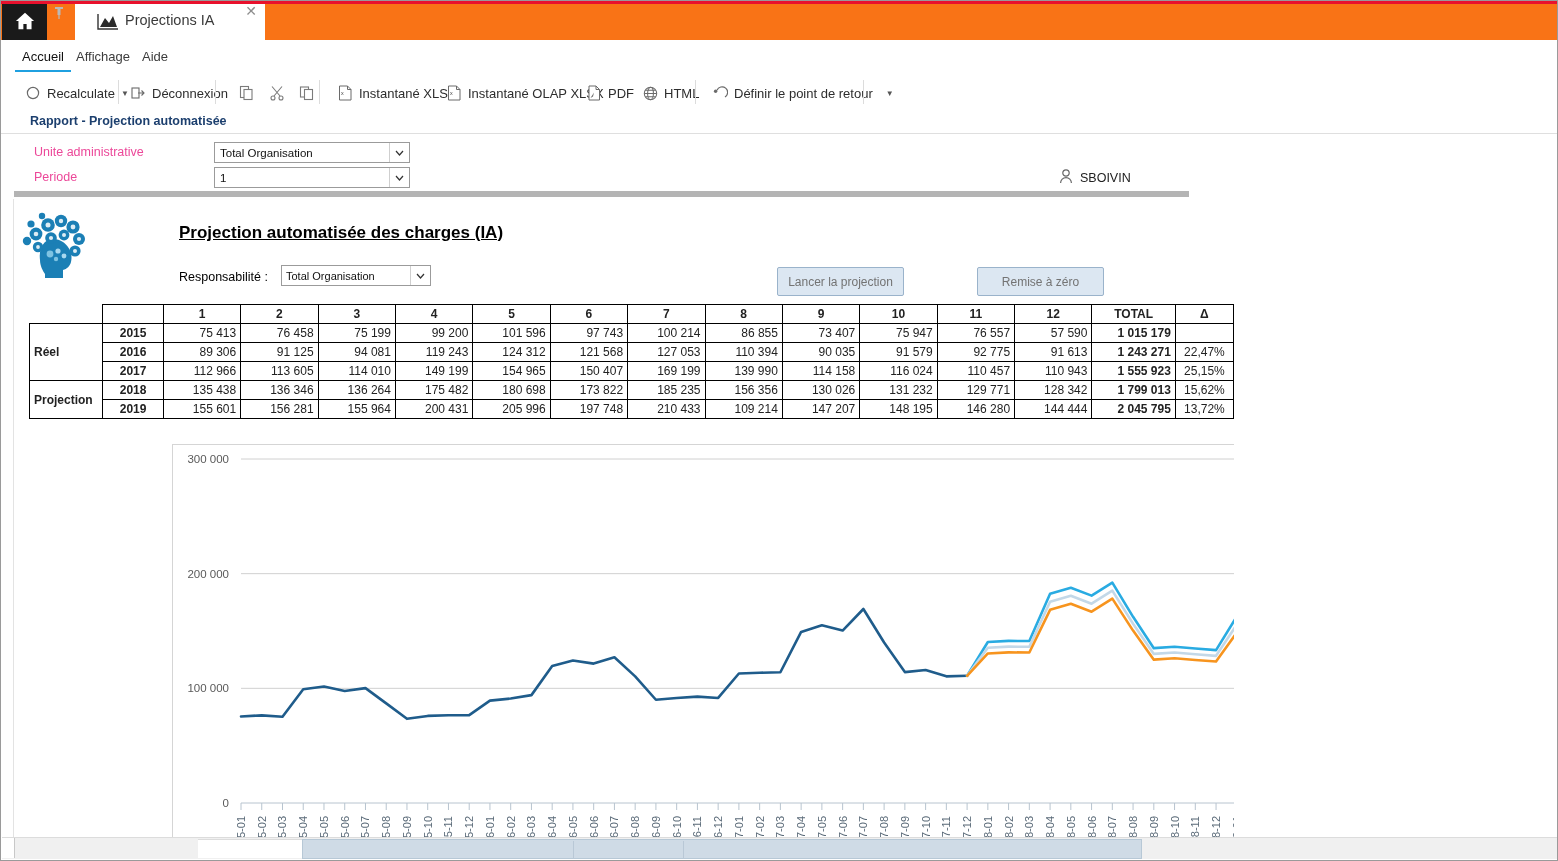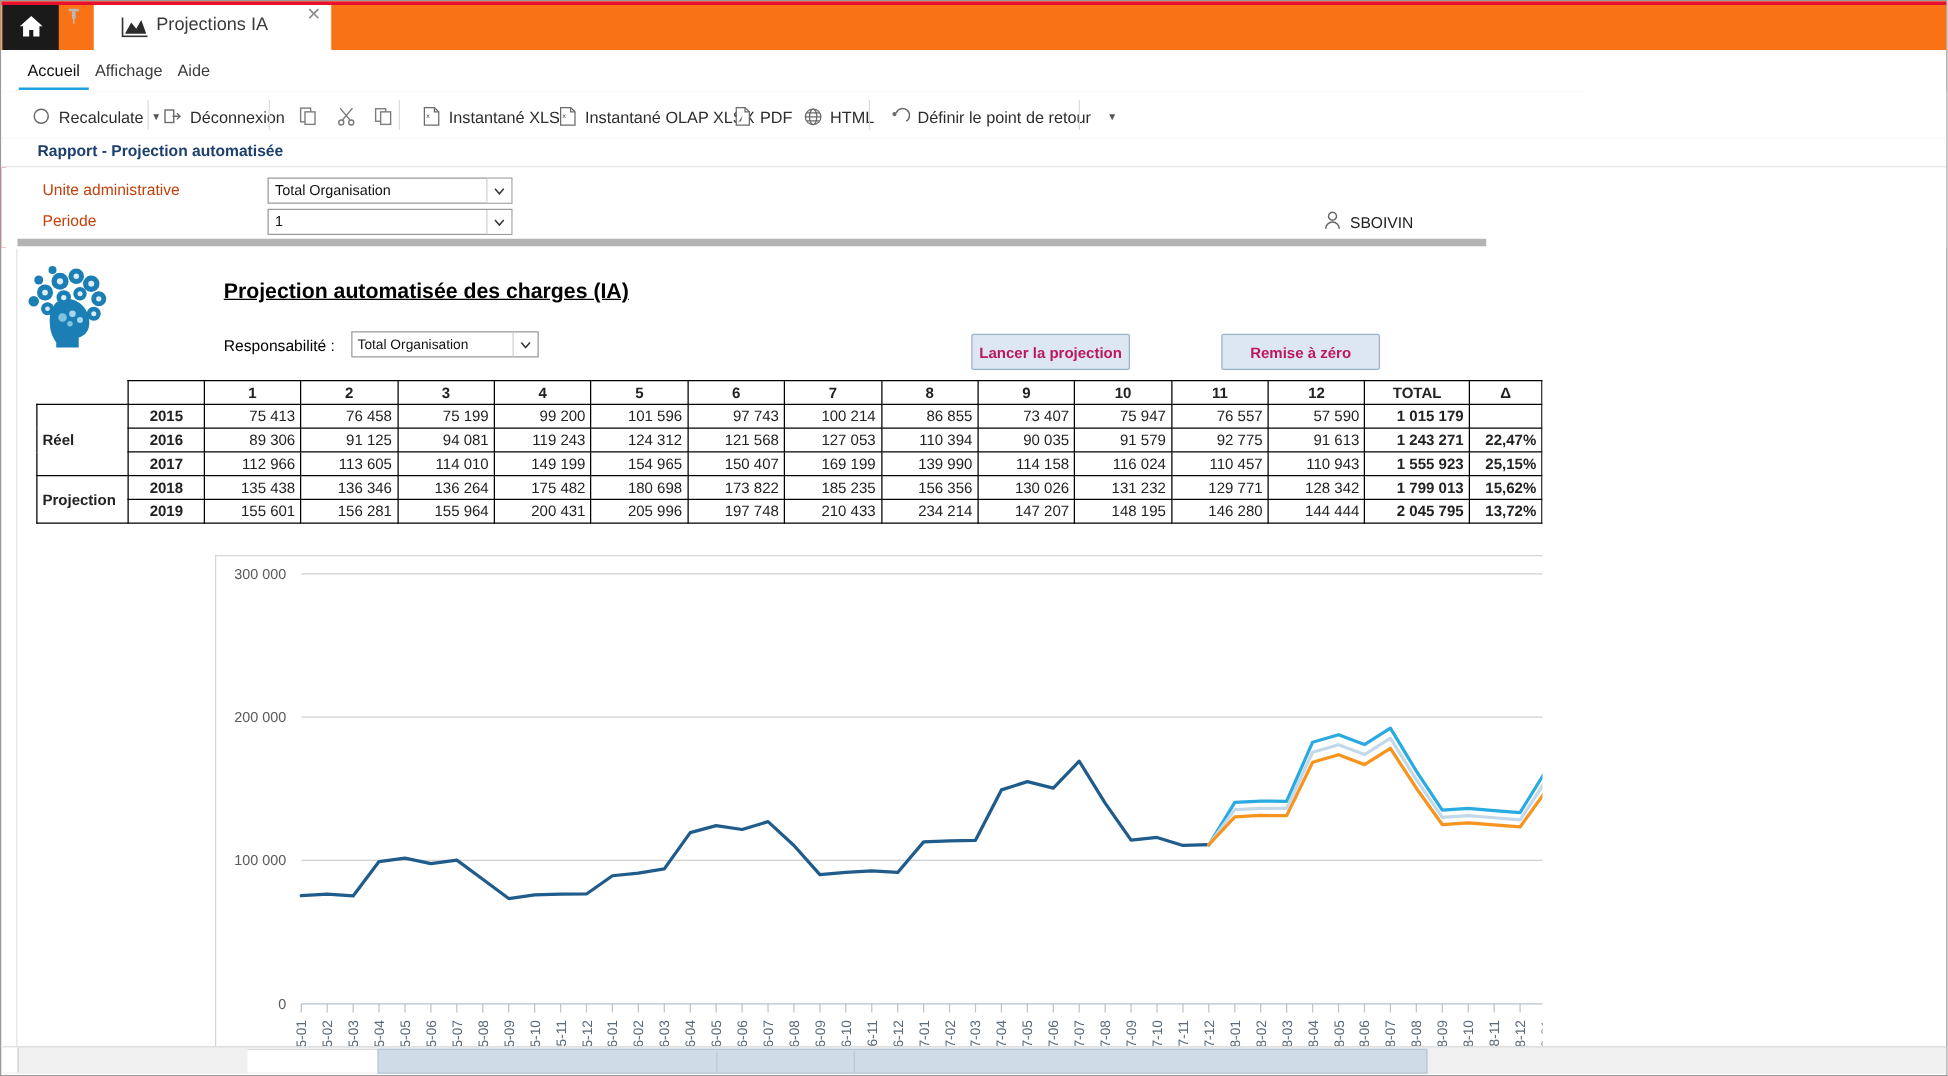--- a/index.html
+++ b/index.html
@@ -35,52 +35,52 @@
   .icn{display:inline-flex;width:16px;height:16px;align-items:center;justify-content:center;}
 
   
   .rapport{position:absolute;left:0;top:110px;width:1558px;height:22px;background:#fff;}
   .rapport .txt{position:absolute;left:13px;top:3px;font-size:12.5px;font-weight:bold;color:#1c3f6e;padding-left:16px;}
   .hdrline{position:absolute;left:0;top:132px;width:1558px;height:1px;background:#dfdfdf;}
 
   
   .params{position:absolute;left:0;top:133px;width:1558px;height:64px;background:#fff;}
   .redbar{position:absolute;left:0;top:133px;width:4px;height:64px;background:#e8112d;}
-  .plabel{position:absolute;font-size:12.5px;color:#c2410c;white-space:nowrap;}
+  .plabel{position:absolute;font-size:12.5px;color:#ec4899;white-space:nowrap;}
   .phome{position:absolute;left:16px;top:170px;width:13px;height:13px;}
   .psel{position:absolute;height:21px;width:196px;border:1px solid #9b9b9b;background:#fff;box-sizing:border-box;display:flex;align-items:center;cursor:pointer;}
   .psel .v{padding-left:5px;font-size:11.5px;color:#111;flex:1;white-space:nowrap;overflow:hidden;}
   .psel .d{width:19px;height:19px;border-left:1px solid #cfcfcf;display:flex;align-items:center;justify-content:center;background:#fff;}
   .userbox{position:absolute;left:1058px;top:168px;display:flex;align-items:center;gap:7px;font-size:12.5px;color:#222;}
   .greybar{position:absolute;left:13px;top:190px;width:1175px;height:6px;background:#b4b4b4;}
 
   
   .content{position:absolute;left:1px;top:198px;width:1232px;height:640px;background:#fff;overflow:hidden;}
   .leftstub{position:absolute;left:0;top:0;width:11px;height:640px;background:#fff;border-right:1px solid #e3e3e3;}
 
   .brainlogo{position:absolute;left:13px;top:9px;width:82px;height:72px;}
   .maintitle{position:absolute;left:177px;top:24px;font-size:17px;font-weight:bold;color:#000;text-decoration:underline;white-space:nowrap;}
   .resp-label{position:absolute;left:177px;top:71px;font-size:12.5px;color:#000000;}
   .resp-sel{position:absolute;left:279px;top:66px;width:150px;height:21px;border:1px solid #9b9b9b;background:#fff;box-sizing:border-box;display:flex;align-items:center;cursor:pointer;}
   .resp-sel .v{padding-left:4px;font-size:11px;color:#111;flex:1;white-space:nowrap;overflow:hidden;}
   .resp-sel .d{width:19px;height:19px;border-left:1px solid #cfcfcf;display:flex;align-items:center;justify-content:center;}
 
-  .actbtn{position:absolute;top:68px;height:27px;background:#dce7f2;border:1px solid #9ab3cb;border-radius:2px;font-size:12px;color:#be185d;display:flex;align-items:center;justify-content:center;cursor:pointer;font-family:"Liberation Sans",sans-serif;font-weight:bold;}
+  .actbtn{position:absolute;top:68px;height:27px;background:#dce7f2;border:1px solid #9ab3cb;border-radius:2px;font-size:12px;color:#737373;display:flex;align-items:center;justify-content:center;cursor:pointer;font-family:"Liberation Sans",sans-serif;}
   #btn-lancer{left:775px;width:125px;}
   #btn-remise{left:975px;width:125px;}
 
   
   .grid{position:absolute;left:27px;top:105px;border-collapse:collapse;font-size:12px;}
   .grid td,.grid th{border:1px solid #000;padding:0 4px;height:19px;box-sizing:border-box;background:#fff;}
   .grid th{font-weight:bold;text-align:center;font-size:12px;}
   .g-cat{width:76px;text-align:left;font-weight:bold;font-size:12px;}
   .g-year{width:72px;text-align:center;font-weight:bold;}
   .g-num{width:100px;text-align:right;}
   .g-total{width:100px;text-align:right;font-weight:bold;}
-  .g-delta{width:62px;text-align:right;font-weight:bold;}
+  .g-delta{width:62px;text-align:center;font-weight:normal;}
   .g-hdr-blank{border:none !important;background:transparent !important;}
 
   
   .chartbox{position:absolute;left:170px;top:245px;width:1302px;height:432px;border:1px solid #d5d5d5;background:#fff;}
   .chartbox svg{display:block;}
 
   
   .hscroll{position:absolute;left:1px;bottom:1px;width:1556px;height:21px;background:#f0f0f0;border-top:1px solid #dcdcdc;}
   .hscroll .leftcap{position:absolute;left:0;top:0;width:12px;height:20px;background:#fff;border-right:1px solid #c8c8c8;}
   .hscroll .thumb{position:absolute;left:300px;top:1px;width:838px;height:18px;background:#cfdbe6;border:1px solid #b7c8d6;cursor:pointer;}
@@ -434,21 +434,21 @@
           </tr>
           <tr>
             <td class="g-year">2019</td>
             <td class="g-num">155 601</td>
             <td class="g-num">156 281</td>
             <td class="g-num">155 964</td>
             <td class="g-num">200 431</td>
             <td class="g-num">205 996</td>
             <td class="g-num">197 748</td>
             <td class="g-num">210 433</td>
-            <td class="g-num">234 214</td>
+            <td class="g-num">109 214</td>
             <td class="g-num">147 207</td>
             <td class="g-num">148 195</td>
             <td class="g-num">146 280</td>
             <td class="g-num">144 444</td>
             <td class="g-total">2 045 795</td>
             <td class="g-delta">13,72%</td>
           </tr>
         </tbody>
     </table>
 

